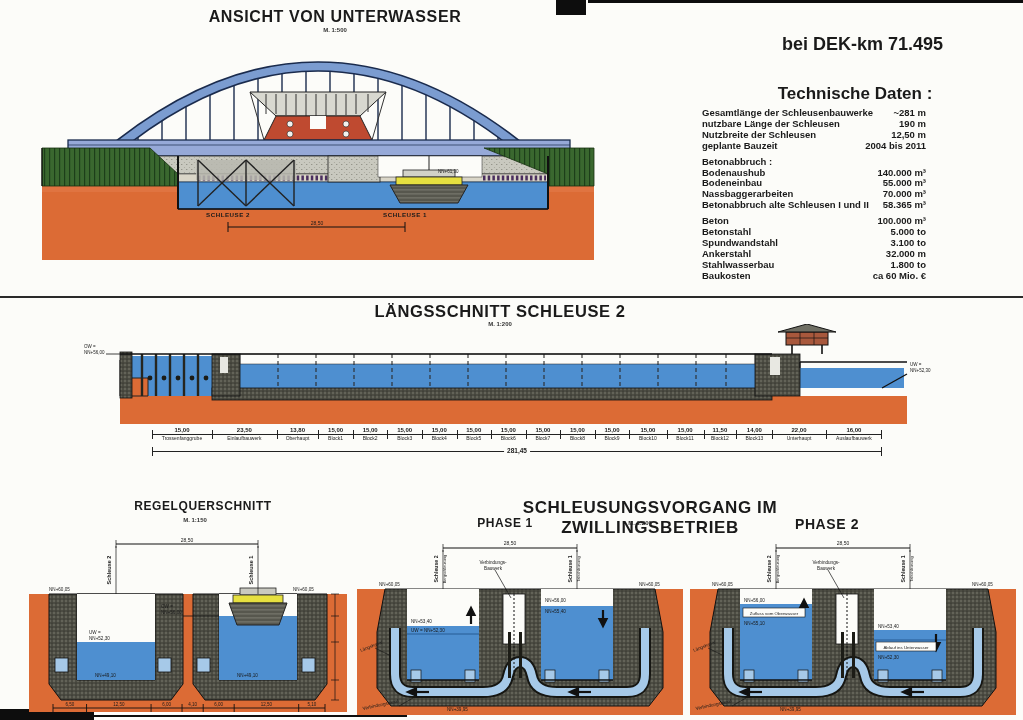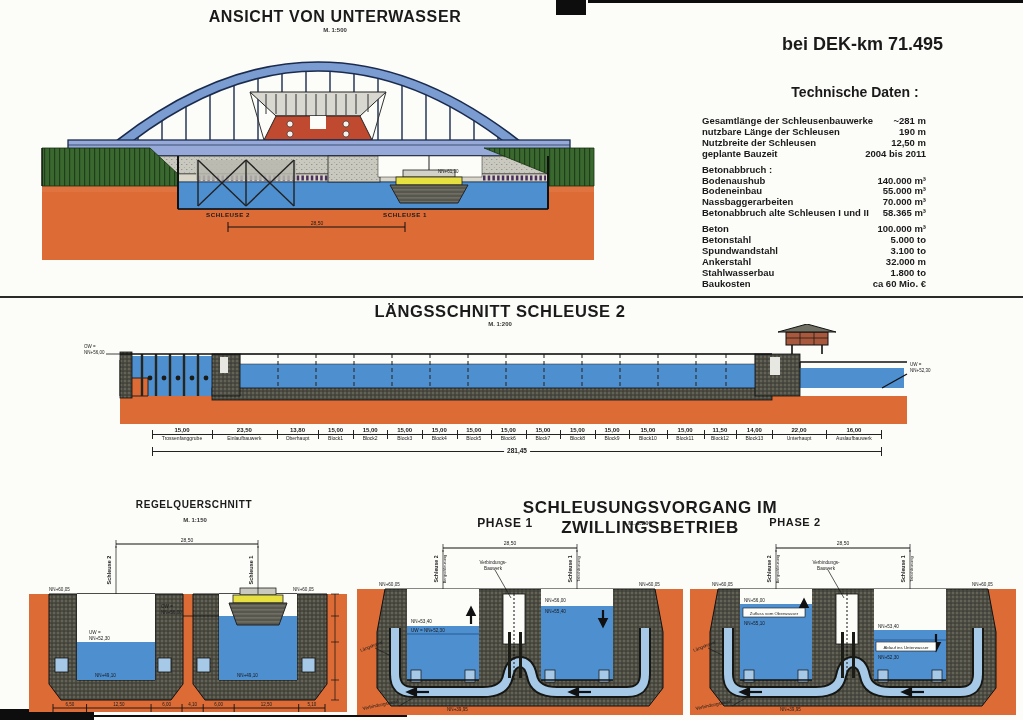--- a/index.html
+++ b/index.html
@@ -3,22 +3,22 @@
 <meta charset="utf-8">
 <style>
   html,body{margin:0;padding:0;background:#e8e8e4;}
   .page{position:relative;width:1023px;height:720px;background:#fcfcf9;overflow:hidden;
         font-family:"Liberation Sans",sans-serif;color:#1a1a1a;}
   .abs{position:absolute;}
   .ttl{font-weight:bold;text-align:center;letter-spacing:.6px;}
   .scale{font-size:6px;font-weight:bold;text-align:center;color:#333;}
   .main-title{font-size:25px;font-weight:bold;text-align:center;letter-spacing:.5px;}
   .main-sub{font-size:18px;font-weight:bold;text-align:center;}
-  .tech-head{font-size:14px;font-weight:bold;text-align:center;}
-  .tech-table{width:224px;margin-top:8px;}
+  .tech-head{font-size:17px;font-weight:bold;text-align:center;}
+  .tech-table{width:224px;}
   .tech-row{display:flex;justify-content:space-between;font-size:9.5px;font-weight:bold;line-height:10.9px;}
   .tech-row.gap{margin-top:5px;}
   .tech-row .tv{text-align:right;white-space:nowrap;}
   .sep{background:#2a2a2a;}
   .scan{background:#0d0d0d;}
   
   .lsstrip{display:flex;position:absolute;left:152px;top:427px;width:730px;}
   .lsstrip::after{content:"";position:absolute;right:0;top:3px;width:1px;height:9px;background:#222;}
   .lsseg{position:relative;text-align:center;min-width:0;}
   .lsseg::before{content:"";position:absolute;left:0;top:3px;width:1px;height:9px;background:#222;}
@@ -400,21 +400,21 @@
       </div>
       <div class="lsseg" style="flex-grow: 16;">
         <span class="lsd">16,00</span>
         <span class="lsl">Auslaufbauwerk</span>
       </div>
     </div>
   <div class="lstotal">
     <span class="tot">281,45</span>
   </div>
 
-  <div class="ttl abs" style="left:44px;top:499px;width:300px;font-size:10px;">REGELQUERSCHNITT</div>
+  <div class="ttl abs" style="left:53px;top:499px;width:300px;font-size:12px;">REGELQUERSCHNITT</div>
   <div class="scale abs" style="left:45px;top:517px;width:300px;">M. 1:150</div>
 
   <svg class="abs" style="left:25px;top:532px;" width="325" height="186" viewBox="0 0 325 186">
     <rect x="4" y="62" width="318" height="118" fill="#DC6B35"></rect>
 
     <path d="M24,62 L158,62 L158,152 L146,168 L36,168 L24,152 Z M52,62 L130,62 L130,148 L52,148 Z" fill="url(#spk)" fill-rule="evenodd" stroke="#111" stroke-width="1"></path>
     <path d="M168,62 L302,62 L302,152 L290,168 L180,168 L168,152 Z M194,62 L272,62 L272,148 L194,148 Z" fill="url(#spk)" fill-rule="evenodd" stroke="#111" stroke-width="1"></path>
 
     <rect x="52" y="62" width="78" height="86" fill="#fcfcf9"></rect>
     <rect x="194" y="62" width="78" height="86" fill="#fcfcf9"></rect>
@@ -480,21 +480,21 @@
         <line x1="273.6774193548387" y1="172" x2="273.6774193548387" y2="180" stroke="#111" stroke-width=".9"></line>
         <text x="241.4193548387097" y="174" font-size="4.5" text-anchor="middle" fill="#111">12,50</text>
         <line x1="300" y1="172" x2="300" y2="180" stroke="#111" stroke-width=".9"></line>
         <text x="286.8387096774194" y="174" font-size="4.5" text-anchor="middle" fill="#111">5,10</text>
       </g>
   </svg>
 
   <div class="ttl abs" style="left:470px;top:498px;width:360px;font-size:17px;">SCHLEUSUNGSVORGANG IM ZWILLINGSBETRIEB</div>
   <div class="ttl abs" style="left:455px;top:516px;width:100px;font-size:12px;">PHASE 1</div>
   <div class="scale abs" style="left:590px;top:520px;width:100px;">M. 1:200</div>
-  <div class="ttl abs" style="left:745px;top:516px;width:100px;font-size:11px;">PHASE 2</div>
+  <div class="ttl abs" style="left:777px;top:516px;width:100px;font-size:14px;">PHASE 2</div>
 
   <svg class="abs" style="left:355px;top:532px;" width="330" height="186" viewBox="0 0 330 186">
     <rect x="2" y="57" width="326" height="126" fill="#DC6B35"></rect>
     <path d="M30,57 L300,57 L308,100 L308,156 L294,174 L36,174 L22,156 L22,100 Z" fill="url(#spk)" stroke="#111" stroke-width="1"></path>
     <rect x="52" y="57" width="72" height="91" fill="#fcfcf9"></rect>
     <rect x="186" y="57" width="72" height="91" fill="#fcfcf9"></rect>
     <rect x="52" y="94" width="72" height="54" fill="#4E8FD0"></rect>
     <line x1="52" y1="102" x2="124" y2="102" stroke="#1d4e85" stroke-width=".8"></line>
     <rect x="186" y="74" width="72" height="74" fill="#4E8FD0"></rect>
 

